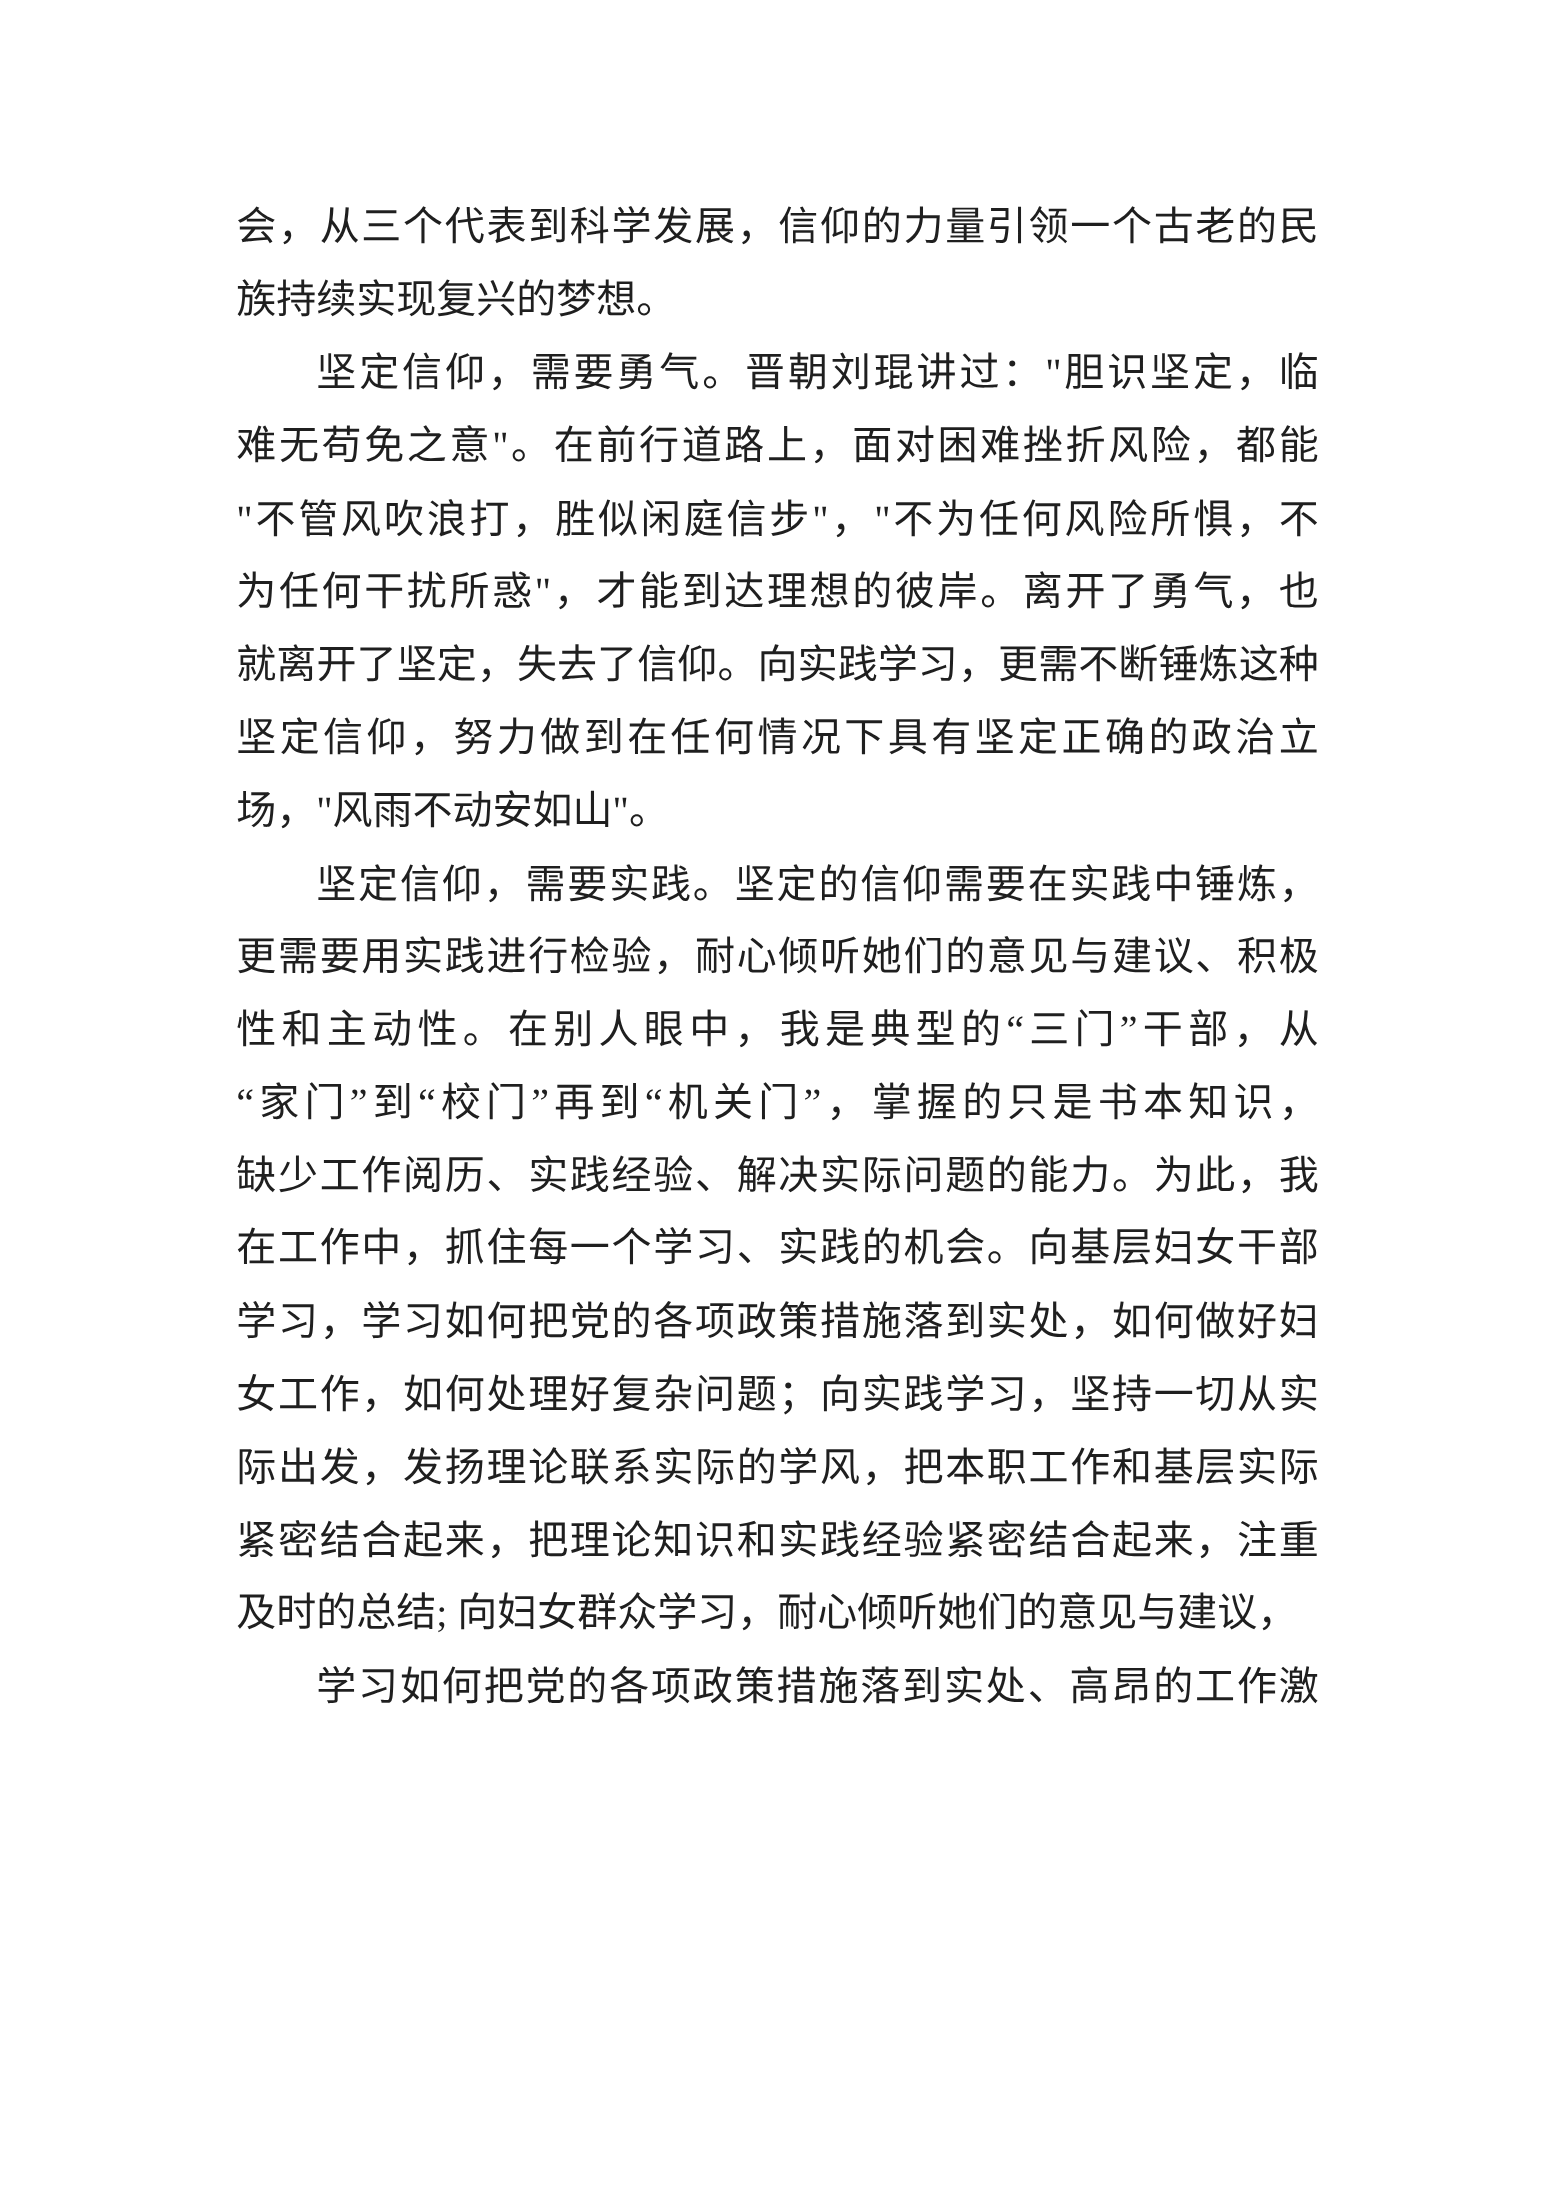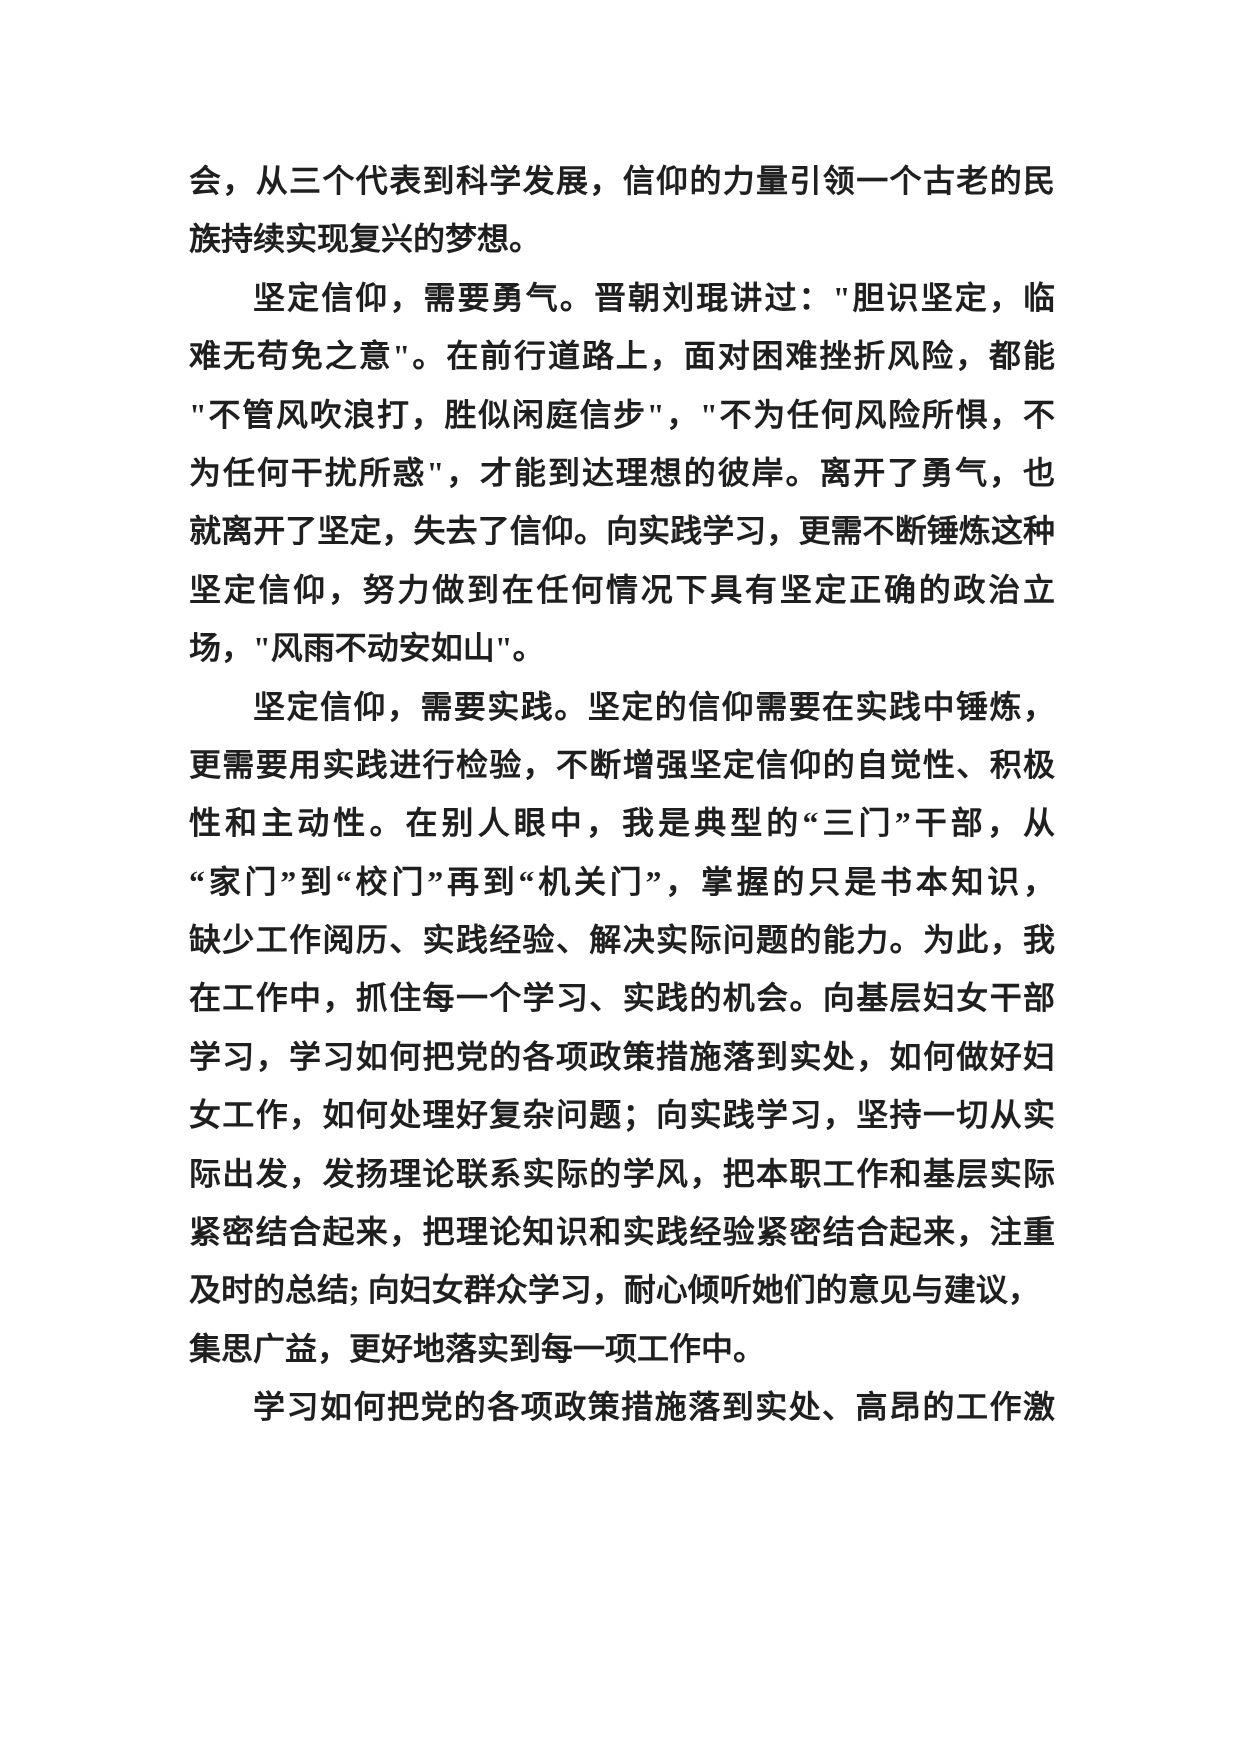--- a/index.html
+++ b/index.html
@@ -13,21 +13,21 @@
     height: 1754px;
     margin: 0 auto;
     background: #ffffff;
     overflow: hidden;
     box-sizing: border-box;
     padding: 152px 186px 0 189px;
     font-family: "Liberation Serif", "DejaVu Serif", serif;
     font-size: 32px;
     line-height: 58.4px;
     color: #1f1f1f;
-    font-weight: 700;
+    font-weight: 400;
   }
   .line {
     height: 58.4px;
     text-align: justify;
     text-align-last: justify;
     overflow: hidden;
   }
   .line.left {
     text-align: center;
     text-align-last: left;
@@ -44,26 +44,25 @@
     <div class="line">会，从三个代表到科学发展，信仰的力量引领一个古老的民</div>
     <div class="line left">族持续实现复兴的梦想。</div>
     <div class="line indent">坚定信仰，需要勇气。晋朝刘琨讲过："胆识坚定，临</div>
     <div class="line">难无苟免之意"。在前行道路上，面对困难挫折风险，都能</div>
     <div class="line">"不管风吹浪打，胜似闲庭信步"，"不为任何风险所惧，不</div>
     <div class="line">为任何干扰所惑"，才能到达理想的彼岸。离开了勇气，也</div>
     <div class="line">就离开了坚定，失去了信仰。向实践学习，更需不断锤炼这种</div>
     <div class="line">坚定信仰，努力做到在任何情况下具有坚定正确的政治立</div>
     <div class="line left">场，"风雨不动安如山"。</div>
     <div class="line indent">坚定信仰，需要实践。坚定的信仰需要在实践中锤炼，</div>
-    <div class="line">更需要用实践进行检验，不断增强坚定信仰的自觉性、积极</div>
+    <div class="line">更需要用实践进行检验，耐心倾听她们的意见与建议、积极</div>
     <div class="line">性和主动性。在别人眼中，我是典型的“三门”干部，从</div>
     <div class="line">“家门”到“校门”再到“机关门”，掌握的只是书本知识，</div>
     <div class="line">缺少工作阅历、实践经验、解决实际问题的能力。为此，我</div>
     <div class="line">在工作中，抓住每一个学习、实践的机会。向基层妇女干部</div>
     <div class="line">学习，学习如何把党的各项政策措施落到实处，如何做好妇</div>
     <div class="line">女工作，如何处理好复杂问题；向实践学习，坚持一切从实</div>
     <div class="line">际出发，发扬理论联系实际的学风，把本职工作和基层实际</div>
     <div class="line">紧密结合起来，把理论知识和实践经验紧密结合起来，注重</div>
     <div class="line left">及时的总结; 向妇女群众学习，耐心倾听她们的意见与建议，</div>
-    <div class="line left">集思广益，更好地落实到每一项工作中。</div>
     <div class="line indent">学习如何把党的各项政策措施落到实处、高昂的工作激</div>
   </main>
 </div>
 
 </body></html>

